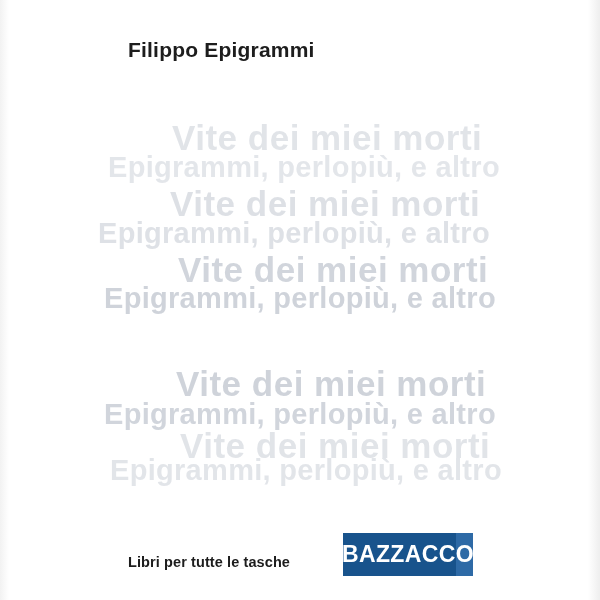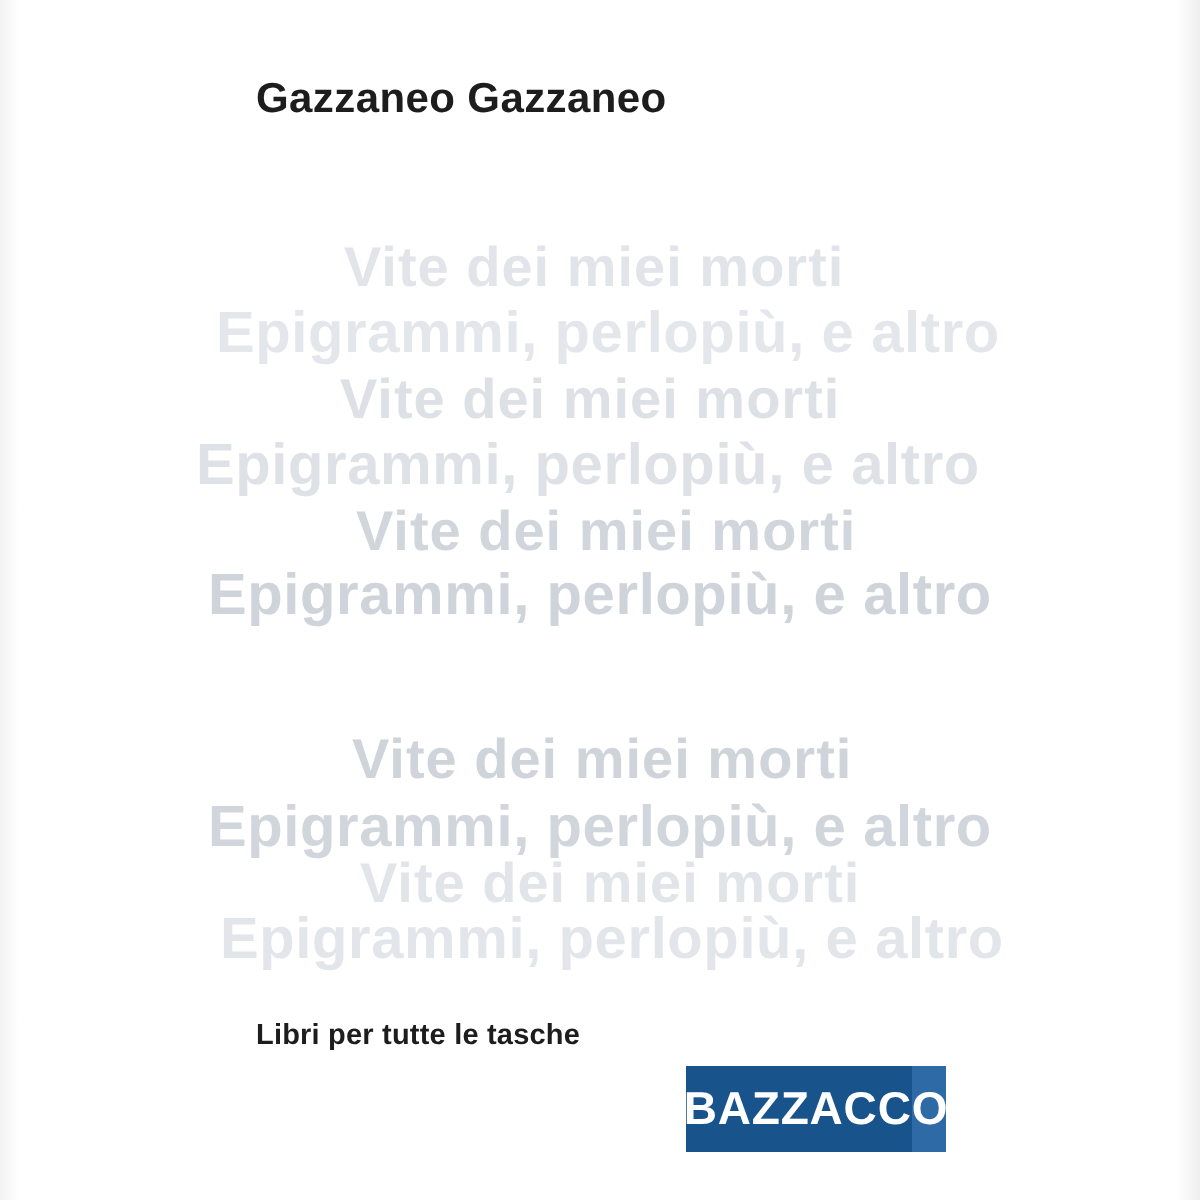--- a/index.html
+++ b/index.html
@@ -55,21 +55,21 @@
     width: 600px;
   }
   .tline {
     position: absolute;
     white-space: nowrap;
     font-weight: bold;
     color: #c9ced6;
     line-height: 1;
   }
   .t-main {
-    font-size: 28px;
+    font-size: 35px;
     letter-spacing: 0.5px;
   }
   .t-sub {
     font-size: 29px;
     letter-spacing: 0.3px;
   }
   
   .l1  { left: 172px; top: 12px;  opacity: 0.55; }
   .l2  { left: 108px; top: 45px;  opacity: 0.50; }
   .l3  { left: 170px; top: 78px;  opacity: 0.62; }
@@ -78,21 +78,21 @@
   .l6  { left: 104px; top: 176px; opacity: 0.88; }
 
   .l7  { left: 176px; top: 258px; opacity: 0.88; }
   .l8  { left: 104px; top: 292px; opacity: 0.85; }
   .l9  { left: 180px; top: 320px; opacity: 0.55; }
   .l10 { left: 110px; top: 348px; opacity: 0.52; }
 
   .tagline {
     position: absolute;
     left: 128px;
-    top: 510px;
+    top: 554px;
     font-size: 14.5px;
     font-weight: bold;
     color: #1d1d1d;
     letter-spacing: 0.1px;
     white-space: nowrap;
   }
   .publisher {
     position: absolute;
     left: 343px;
     top: 533px;
@@ -122,21 +122,21 @@
   }
 </style>
 </head>
 <body>
 
 <div class="cover">
 
   <div class="edge-left"></div>
   <div class="edge-right"></div>
 
-  <div class="author">Gazzaneo Gazzaneo</div>
+  <div class="author">Filippo Epigrammi</div>
 
   <div class="titles">
     <div class="tline t-main l1">Vite dei miei morti</div>
     <div class="tline t-sub  l2">Epigrammi, perlopiù, e altro</div>
     <div class="tline t-main l3">Vite dei miei morti</div>
     <div class="tline t-sub  l4">Epigrammi, perlopiù, e altro</div>
     <div class="tline t-main l5">Vite dei miei morti</div>
     <div class="tline t-sub  l6">Epigrammi, perlopiù, e altro</div>
     <div class="tline t-main l7">Vite dei miei morti</div>
     <div class="tline t-sub  l8">Epigrammi, perlopiù, e altro</div>

